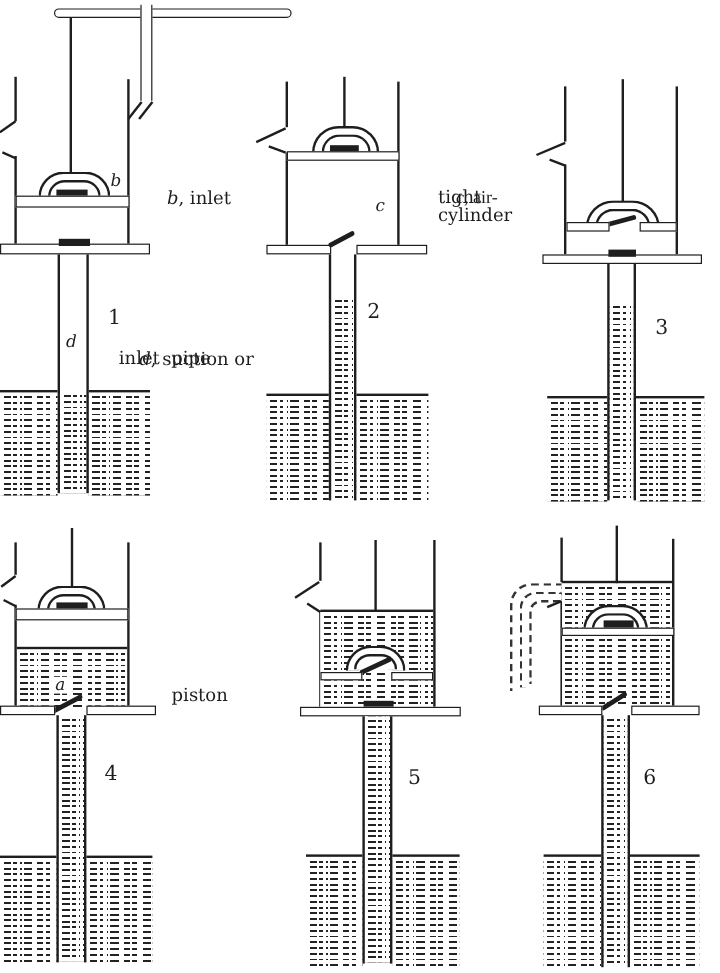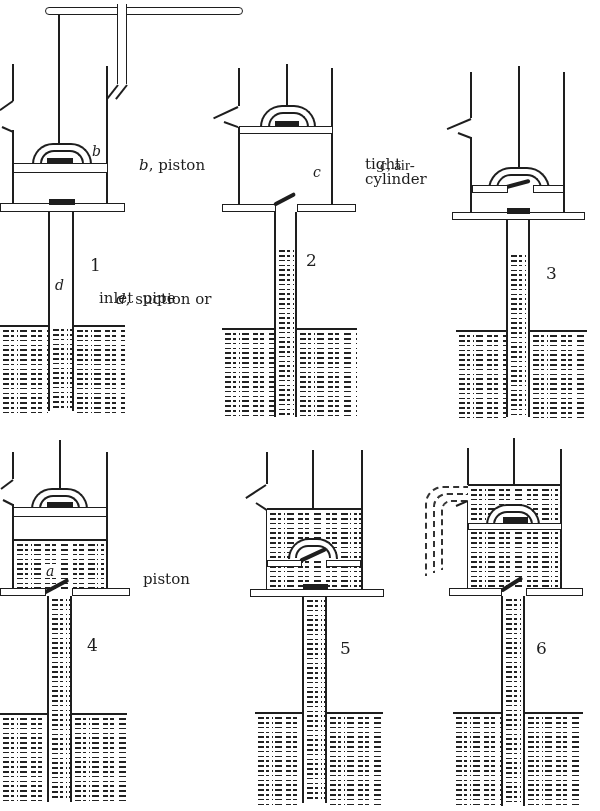--- a/index.html
+++ b/index.html
@@ -54,21 +54,21 @@
     <div class="water" style="left:74px;top:325px;width:51px;height:86px;border-top:2px solid #1e1e1e;"></div>
     <div class="water" style="left:50px;top:326px;width:22px;height:85px;"></div>
     <div class="vline" style="left:48px;top:212px;height:199px;"></div>
     <div class="vline" style="left:72px;top:212px;height:199px;"></div>
     <div class="ltr" style="left:92px;top:144px;">b</div>
     <div class="ltr" style="left:55px;top:278px;">d</div>
     <div class="num" style="left:90px;top:257px;">1</div>
   </div>
 
   <div class="lbl" style="left:120px;top:142px;">
-    <span class="it">b</span><span>, piston</span>
+    <span class="it">b</span><span>, inlet</span>
   </div>
 
   <div class="lbl" style="left:97px;top:276px;">
     <span class="it">d</span><span>, suction or</span>
   </div>
   <div class="lbl" style="left:99px;top:291px;">inlet  pipe</div>
 
   <div>
     <div class="vline" style="left:286px;top:64px;height:43px;"></div>
     <div class="vline" style="left:238px;top:68px;height:38px;"></div>

